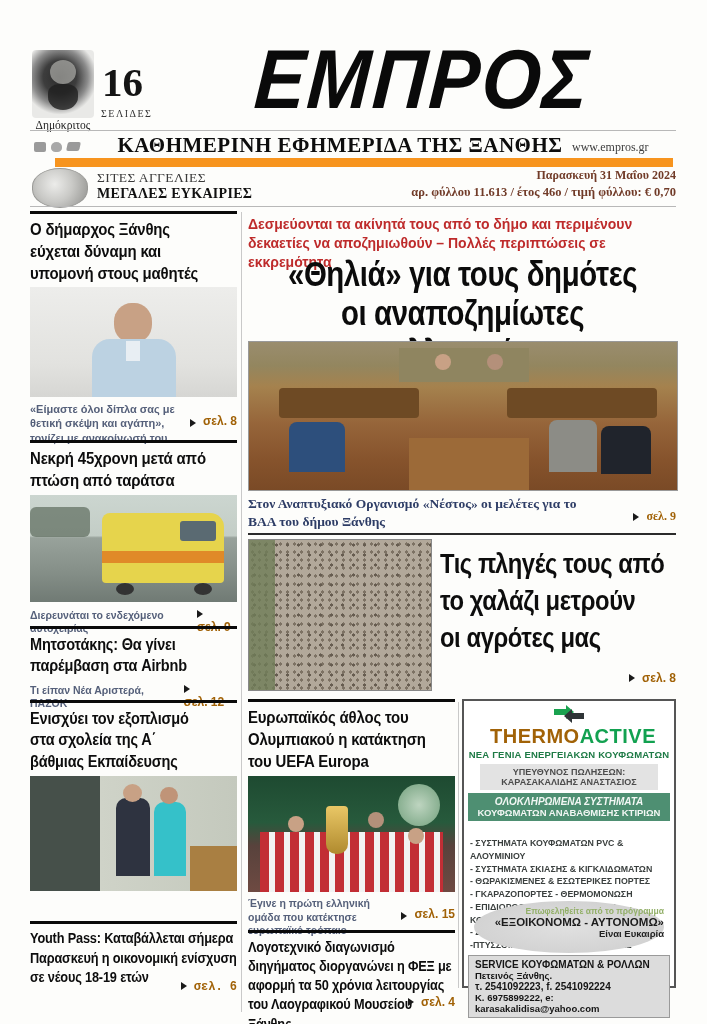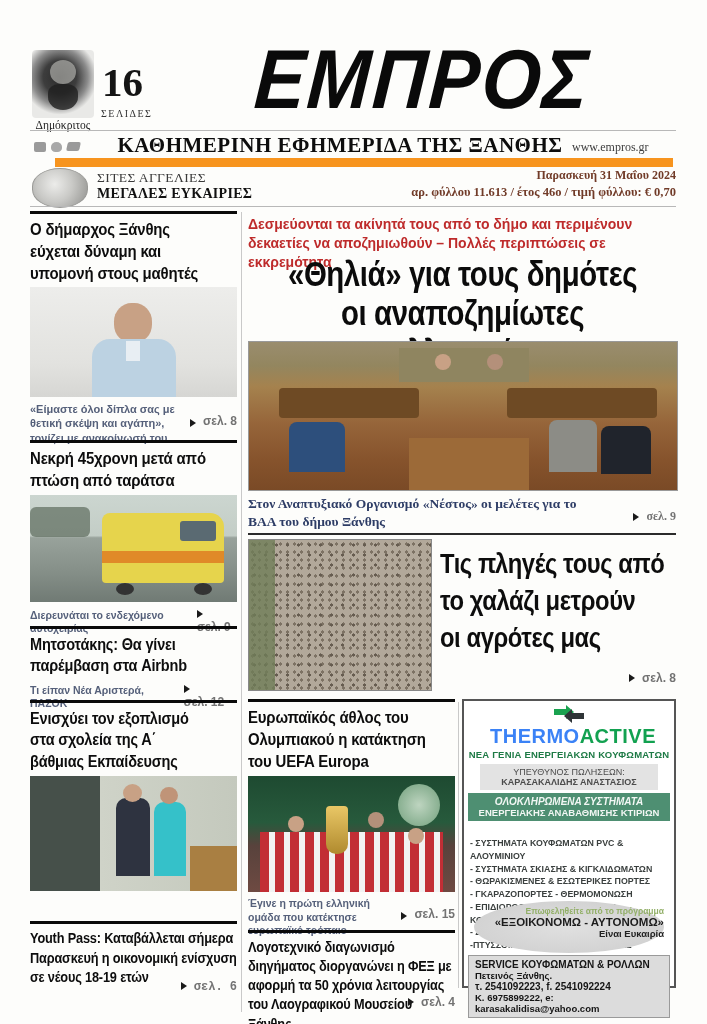--- a/index.html
+++ b/index.html
@@ -7,21 +7,21 @@
           font-family:"Liberation Sans", sans-serif; color:#111; overflow:hidden;
           margin:0 auto; }
   .abs { position:absolute; }
   .serif { font-family:"Liberation Serif", serif; }
   .rule { background:#0a0a0a; height:3px; }
   .hairline { background:#b8b8b8; height:1px; }
   .vline { background:#c9c9c9; width:1px; }
   .hl { font-weight:bold; color:#0d0d0d; letter-spacing:-0.2px; }
   .cond { transform:scaleX(0.88); transform-origin:0 0; width:113.6%; }
   .caption { font-size:11px; color:#55607a; line-height:1.3; font-weight:bold; }
-  .pageref { font-weight:bold; color:#737373; font-size:12px; white-space:nowrap;margin-top:20px; }
+  .pageref { font-weight:bold; color:#a16207; font-size:12px; white-space:nowrap;margin-top:20px; }
   .arrow { display:inline-block; width:0; height:0; border-left:6px solid #1a1a1a;
            border-top:4px solid transparent; border-bottom:4px solid transparent;
            margin-right:7px; vertical-align:middle; }
   .ph { position:absolute; overflow:hidden; background:#ddd; }
   .ph > div { position:absolute; }
   .refrow { display:flex; justify-content:space-between; align-items:flex-end; }
   .adtxt { font-size:8.8px; font-weight:bold; color:#3a3f3e; line-height:1.45;margin-top:12px; }
 </style>
 </head>
 <body>
@@ -191,32 +191,32 @@
 
   <div class="abs vline" style="left:458px;top:702px;height:286px;"></div>
   <div class="abs" style="left:462px;top:699px;width:214px;height:289px;border:2px solid #555;background:#fff;box-sizing:border-box;">
 
     <svg width="34" height="22" viewBox="0 0 34 22" style="position:absolute;left:88px;top:2px;">
       <polygon points="2,6 14,6 14,2 22,9 14,16 14,12 2,12" fill="#19a24f"></polygon>
       <polygon points="32,16 20,16 20,20 12,13 20,6 20,10 32,10" fill="#2f3437"></polygon>
     </svg>
 
     <div class="abs" style="left:0;top:24px;width:210px;text-align:center;font-size:20px;font-weight:900;letter-spacing:0.5px;">
-      <span style="color:#3b82f6;margin-left:8px;">THERMO</span><span style="color:#12A150;">ACTIVE</span>
+      <span style="color:#a16207;margin-left:8px;">THERMO</span><span style="color:#12A150;">ACTIVE</span>
     </div>
     <div class="abs" style="left:0;top:48px;width:210px;text-align:center;font-size:9.5px;font-weight:bold;color:#1d7a45;letter-spacing:0.2px;">ΝΕΑ ΓΕΝΙΑ ΕΝΕΡΓΕΙΑΚΩΝ ΚΟΥΦΩΜΑΤΩΝ</div>
 
     <div class="abs" style="left:16px;top:63px;width:178px;background:#e3e3e3;text-align:center;padding:3px 0;">
-      <div style="font-size:9px;font-weight:normal;color:#4c4c4c;">ΥΠΕΥΘΥΝΟΣ ΠΩΛΗΣΕΩΝ:</div>
+      <div style="font-size:9px;font-weight:bold;color:#4c4c4c;">ΥΠΕΥΘΥΝΟΣ ΠΩΛΗΣΕΩΝ:</div>
       <div style="font-size:9px;font-weight:bold;color:#4c4c4c;">ΚΑΡΑΣΑΚΑΛΙΔΗΣ ΑΝΑΣΤΑΣΙΟΣ</div>
     </div>
 
     <div class="abs" style="left:4px;top:92px;width:202px;background:#4E8F72;text-align:center;padding:3px 0;">
       <div style="font-size:10px;font-weight:bold;color:#f2f7f4;font-style:italic;">ΟΛΟΚΛΗΡΩΜΕΝΑ ΣΥΣΤΗΜΑΤΑ</div>
-      <div style="font-size:9.5px;font-weight:bold;color:#f2f7f4;">ΕΝΕΡΓΕΙΑΚΗΣ ΑΝΑΒΑΘΜΙΣΗΣ ΚΤΙΡΙΩΝ</div>
+      <div style="font-size:9.5px;font-weight:bold;color:#f2f7f4;">ΚΟΥΦΩΜΑΤΩΝ ΑΝΑΒΑΘΜΙΣΗΣ ΚΤΙΡΙΩΝ</div>
     </div>
 
     <div class="abs adtxt" style="left:6px;top:124px;width:200px;">
       <div>- ΣΥΣΤΗΜΑΤΑ ΚΟΥΦΩΜΑΤΩΝ PVC &amp; ΑΛΟΥΜΙΝΙΟΥ</div>
       <div>- ΣΥΣΤΗΜΑΤΑ ΣΚΙΑΣΗΣ &amp; ΚΙΓΚΛΙΔΩΜΑΤΩΝ</div>
       <div>- ΘΩΡΑΚΙΣΜΕΝΕΣ &amp; ΕΣΩΤΕΡΙΚΕΣ ΠΟΡΤΕΣ</div>
       <div>- ΓΚΑΡΑΖΟΠΟΡΤΕΣ - ΘΕΡΜΟΜΟΝΩΣΗ</div>
       <div>- ΕΠΙΔΙΟΡΘΩΣΕΙΣ &amp; ΣΥΝΤΗΡΗΣΕΙΣ ΚΟΥΦΩΜΑΤΩΝ</div>
       <div>- ΣΙΤΕΣ – ΒΙΤΡΙΝΕΣ</div>
       <div>-ΠΤΥΣΣΟΜΕΝΑ ΚΑΓΚΕΛΑ ΑΣΦΑΛΕΙΑΣ ΒΙΟΜΕΤΑΛΟΥΜΙΝ</div>

